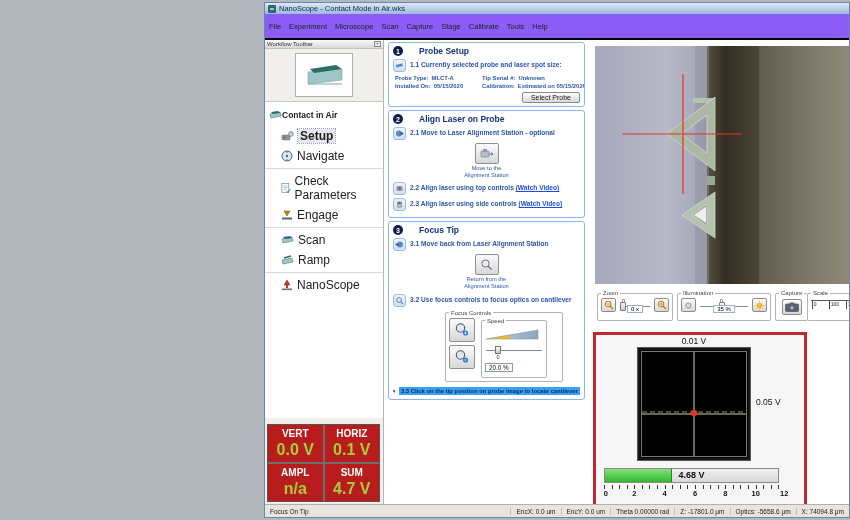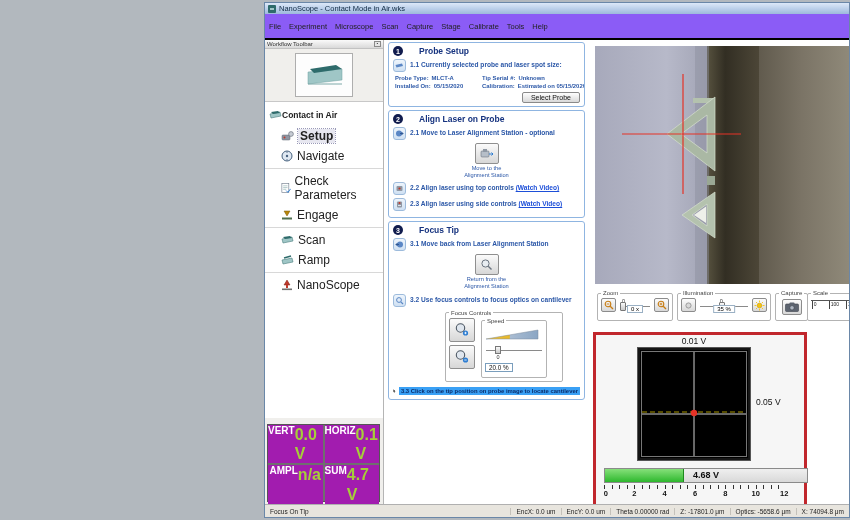--- a/index.html
+++ b/index.html
@@ -31,21 +31,21 @@
   .nav { position:absolute; top:61px; left:0; right:0; bottom:86px; background:#fff; border-top:1px solid #c8c8c8; padding-top:5px; }
   .mode-row { display:flex; align-items:center; padding:3px 4px 5px 4px; font-size:8.5px; font-weight:bold; color:#222; }
   .nav-item { display:flex; align-items:center; gap:4px; padding:2px 2px 2px 16px; font-size:12px; color:#222; margin:2px 0; cursor:default; }
   .nav-item.selected { font-weight:bold; }
   .nav-item.selected .nav-label { background:#e7e7f0; outline:1px dotted #9a9ab8; padding:0 2px; }
   .nav-sep { border-top:1px solid #d8d8d8; margin:3px 0; }
 
   
   .meter { position:absolute; left:2px; right:3px; bottom:2px; height:78px; background:#6f6f6f; border:1px solid #555;
            display:grid; grid-template-columns:1fr 1fr; grid-template-rows:1fr 1fr; gap:2px; }
-  .meter-cell { background:#a21caf; display:flex; justify-content:center; line-height:1.2; }
+  .meter-cell { background:#b91c1c; display:flex; flex-direction:column; align-items:center; justify-content:center; line-height:1.2; }
   .meter-label { color:#fff; font-weight:bold; font-size:10px; }
   .meter-value { color:#a6ce39; font-weight:bold; font-size:16px; }
 
   
   .center { position:absolute; left:120px; top:37px; width:203px; bottom:13px; background:#fff; padding:2px 3px; overflow:hidden; }
   .card { border:1px solid #8fb5e1; border-radius:3px; margin-bottom:3px; padding:3px 4px; overflow:hidden; background:#fff; }
   .card-head { display:flex; align-items:center; gap:16px; margin-bottom:2px; }
   .step-num { width:10px; height:10px; border-radius:50%; background:#111c4e; color:#fff; font-size:7px; font-weight:bold;
               display:flex; align-items:center; justify-content:center; flex:none; }
   .card-title { font-size:8.5px; font-weight:bold; color:#16337f; }
@@ -100,21 +100,21 @@
   .scale-g { left:542px; top:287px; width:50px; }
   .ruler { position:relative; height:15px; margin-top:2px; border-top:1px solid #555; }
   .ruler span { position:absolute; top:0; font-size:5px; color:#222; border-left:1px solid #444; padding-left:1px; height:8px; }
 
   
   .detector { position:absolute; left:328px; top:329px; width:214px; height:177px; border:3px solid #c1272d; background:#f6f6f6; }
   .det-top { position:absolute; left:42px; top:1px; width:112px; text-align:center; font-size:8.5px; color:#111; }
   .quad { position:absolute; left:42px; top:13px; width:112px; height:112px; background:#000; border:2px solid #161616;
           box-shadow:0 0 0 1px #555; }
   .det-right { position:absolute; left:160px; top:62px; font-size:8.5px; color:#111; }
-  .sum-bar { position:absolute; left:8px; top:133px; width:204px; height:15px; background:linear-gradient(#efefef,#d9d9d9);
+  .sum-bar { position:absolute; left:8px; top:133px; width:175px; height:15px; background:linear-gradient(#efefef,#d9d9d9);
              border:1px solid #8a8a8a; }
   .sum-fill { position:absolute; left:0; top:0; bottom:0; width:39%; background:linear-gradient(#86e07a,#2eb82e); border-right:1px solid #1d8a1d; }
   .sum-text { position:absolute; left:50%; top:1px; transform:translateX(-50%); font-size:9px; font-weight:bold; color:#111; }
   .sum-axis { position:absolute; left:8px; top:150px; width:182px; height:16px; }
   .sum-ticks { height:4px; background:repeating-linear-gradient(90deg,#333 0 1px,transparent 1px 7.58px); }
   .sum-labels { position:relative; height:10px; }
   .sum-labels span { position:absolute; top:0; transform:translateX(-50%); font-size:7.5px; font-weight:bold; color:#111; }
 
   
   .statusbar { position:absolute; left:0; right:0; bottom:0; height:13px; background:#e8e5de; border-top:1px solid #b0b0b0;

